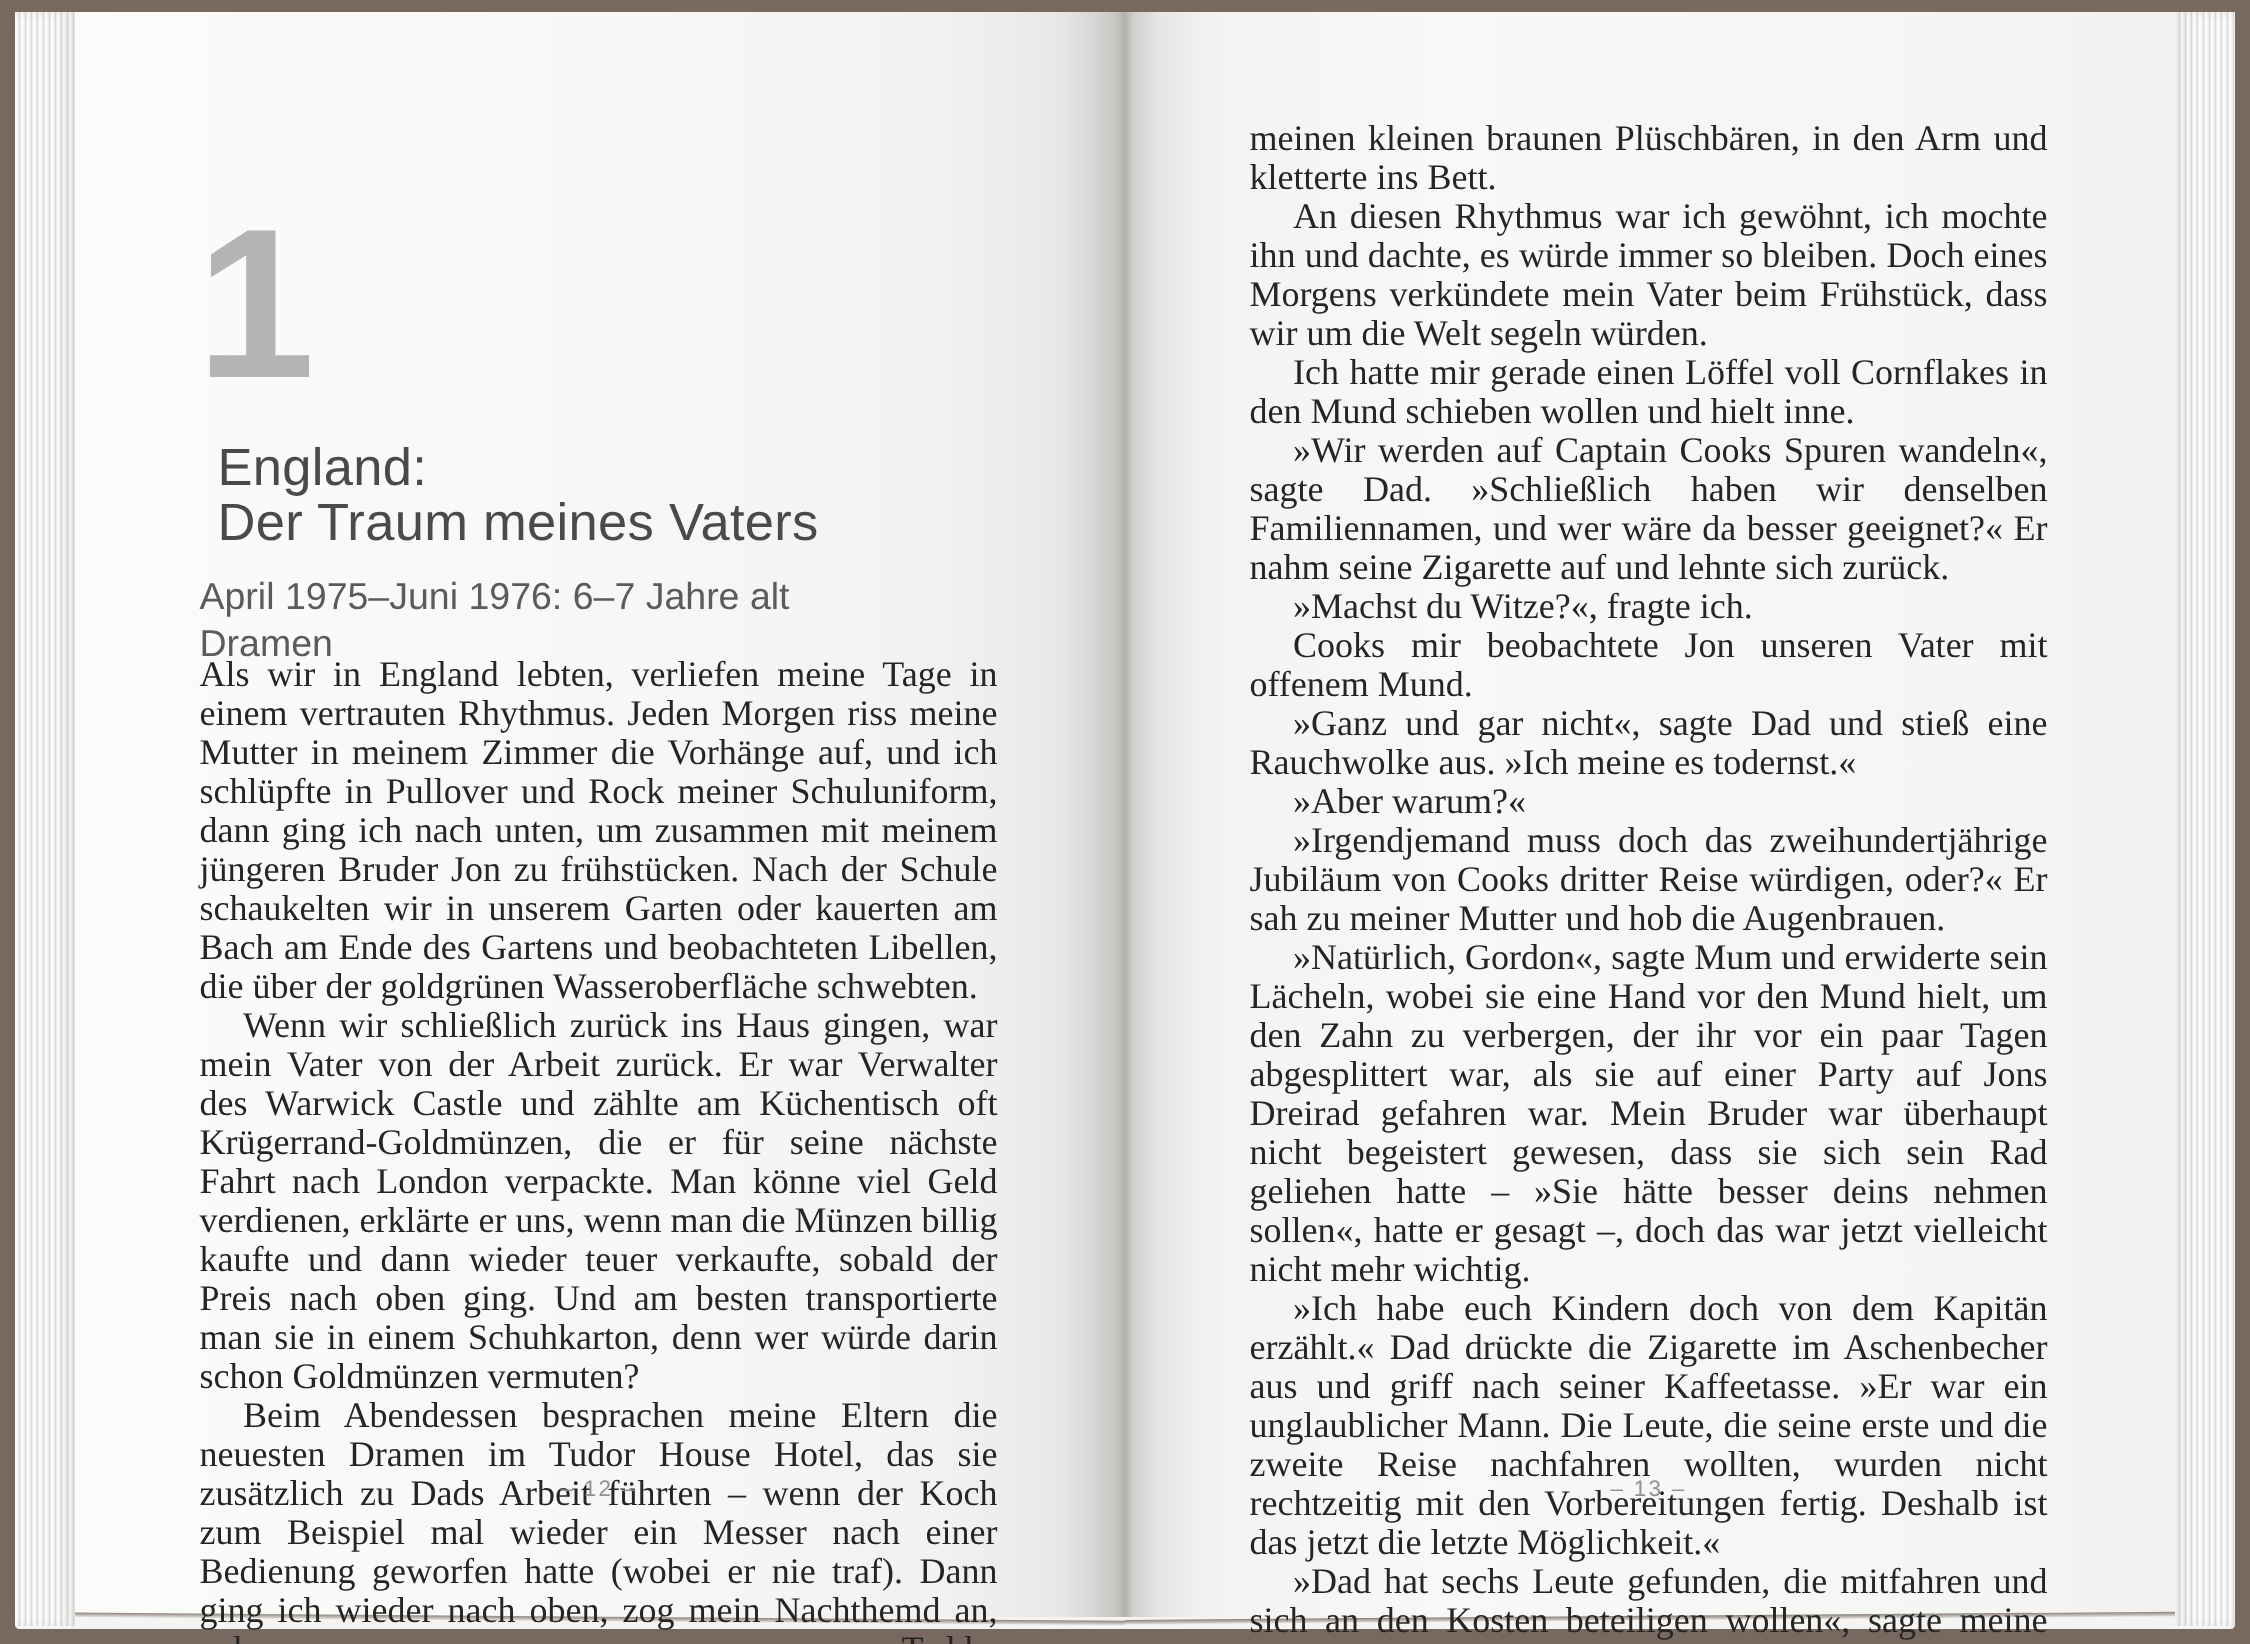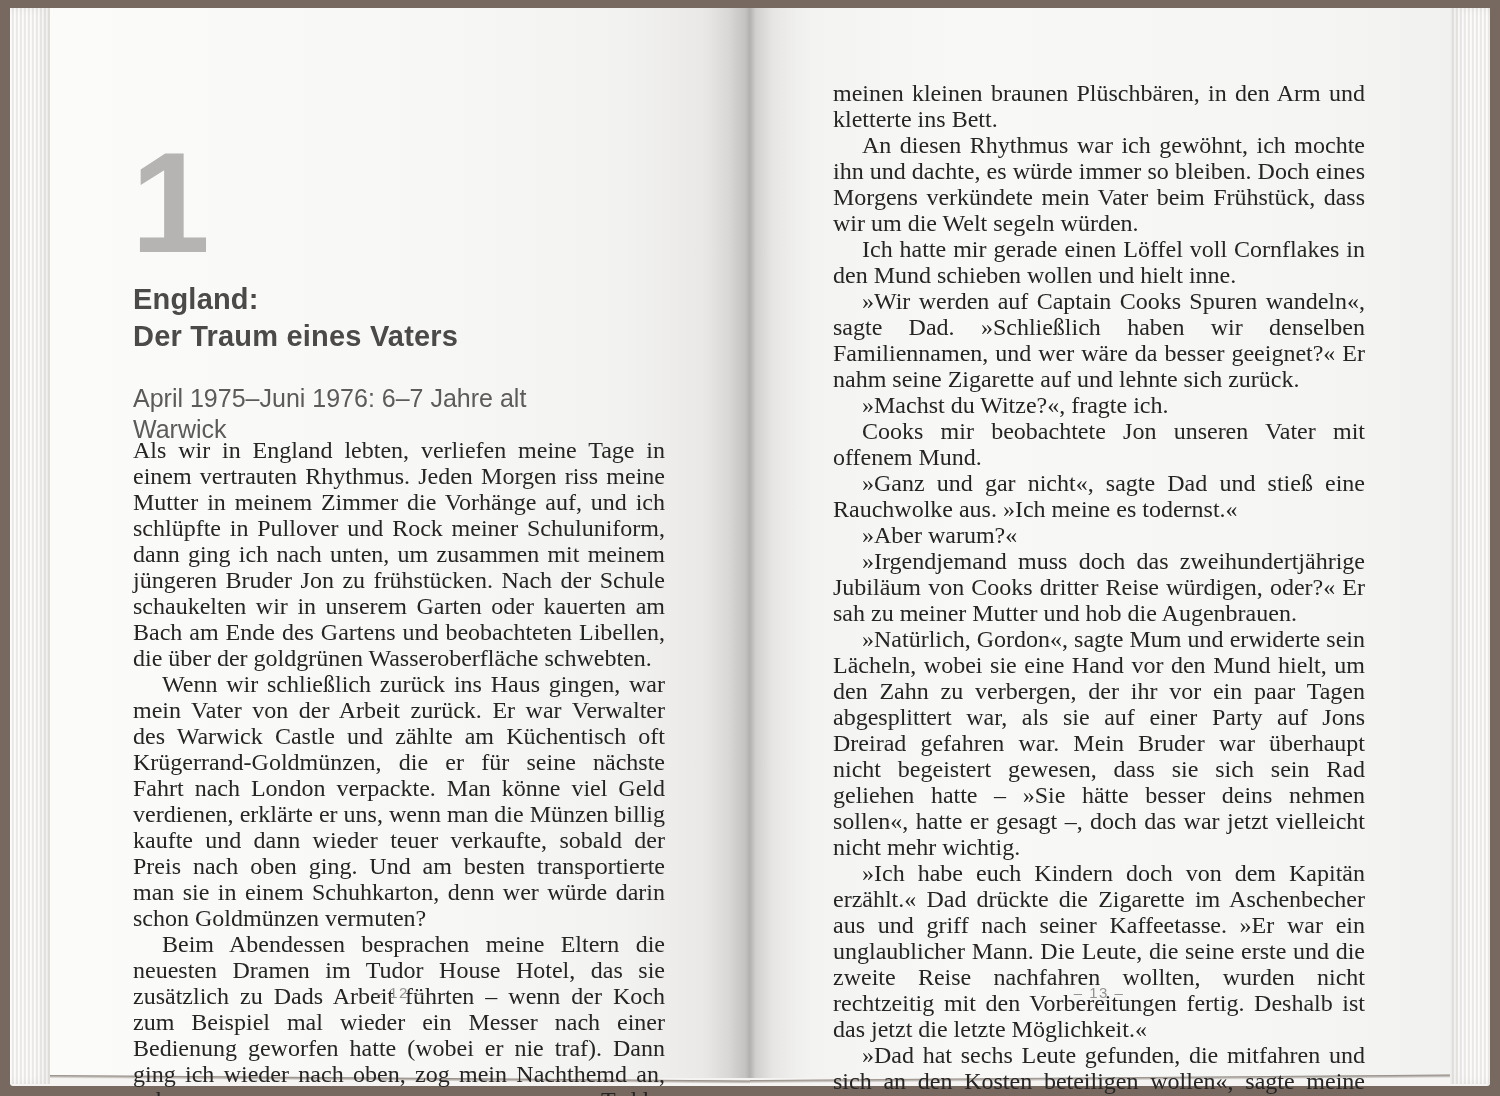--- a/index.html
+++ b/index.html
@@ -82,24 +82,24 @@
     left: 131px; top: 132px;
     font-family: "Liberation Sans", sans-serif;
     font-weight: 700;
     font-size: 142px;
     line-height: 1;
     color: #b5b4b2;
   }
   .chapter-title {
     position: absolute;
     left: 133px; top: 281px;
-    margin: 0;
+    margin: 12px;
     font-family: "Liberation Sans", sans-serif;
-    font-weight: 700;
-    font-size: 29px;
+    font-weight: 400;
+    font-size: 35px;
     line-height: 37px;
     letter-spacing: 0.2px;
     color: #4b4a49;
   }
   .chapter-meta {
     position: absolute;
     left: 133px; top: 361px;
     font-family: "Liberation Sans", sans-serif;
     font-weight: 400;
     font-size: 25px;
@@ -150,23 +150,23 @@
 
   <div class="page page-left"></div>
   <div class="page page-right"></div>
 
   <div class="gutter"></div>
   <div class="bottom-edge left"></div>
   <div class="bottom-edge right"></div>
 
   <div class="chapter-number">1</div>
 
-  <h1 class="chapter-title"><span>England:</span><br><span>Der Traum eines Vaters</span></h1>
+  <h1 class="chapter-title"><span>England:</span><br><span>Der Traum meines Vaters</span></h1>
 
-  <div class="chapter-meta"><span>April 1975–Juni 1976: 6–7 Jahre alt</span><br><span>Warwick</span></div>
+  <div class="chapter-meta"><span>April 1975–Juni 1976: 6–7 Jahre alt</span><br><span>Dramen</span></div>
 
   <div class="body-col left">
     <p>Als wir in England lebten, verliefen meine Tage in einem vertrauten Rhythmus. Jeden Morgen riss meine Mutter in meinem Zimmer die Vorhänge auf, und ich schlüpfte in Pullover und Rock meiner Schuluniform, dann ging ich nach unten, um zusammen mit meinem jüngeren Bruder Jon zu frühstücken. Nach der Schule schaukelten wir in unserem Garten oder kauerten am Bach am Ende des Gartens und beobachteten Libellen, die über der goldgrünen Wasseroberfläche schwebten.</p>
     <p class="indent">Wenn wir schließlich zurück ins Haus gingen, war mein Vater von der Arbeit zurück. Er war Verwalter des Warwick Castle und zählte am Küchentisch oft Krügerrand-Goldmünzen, die er für seine nächste Fahrt nach London verpackte. Man könne viel Geld verdienen, erklärte er uns, wenn man die Münzen billig kaufte und dann wieder teuer verkaufte, sobald der Preis nach oben ging. Und am besten transportierte man sie in einem Schuhkarton, denn wer würde darin schon Goldmünzen vermuten?</p>
     <p class="indent cont">Beim Abendessen besprachen meine Eltern die neuesten Dramen im Tudor House Hotel, das sie zusätzlich zu Dads Arbeit führten – wenn der Koch zum Beispiel mal wieder ein Messer nach einer Bedienung geworfen hatte (wobei er nie traf). Dann ging ich wieder nach oben, zog mein Nachthemd an, nahm Teddy,</p>
   </div>
 
   <div class="page-number left">– 12 –</div>
 
   <div class="body-col right">

